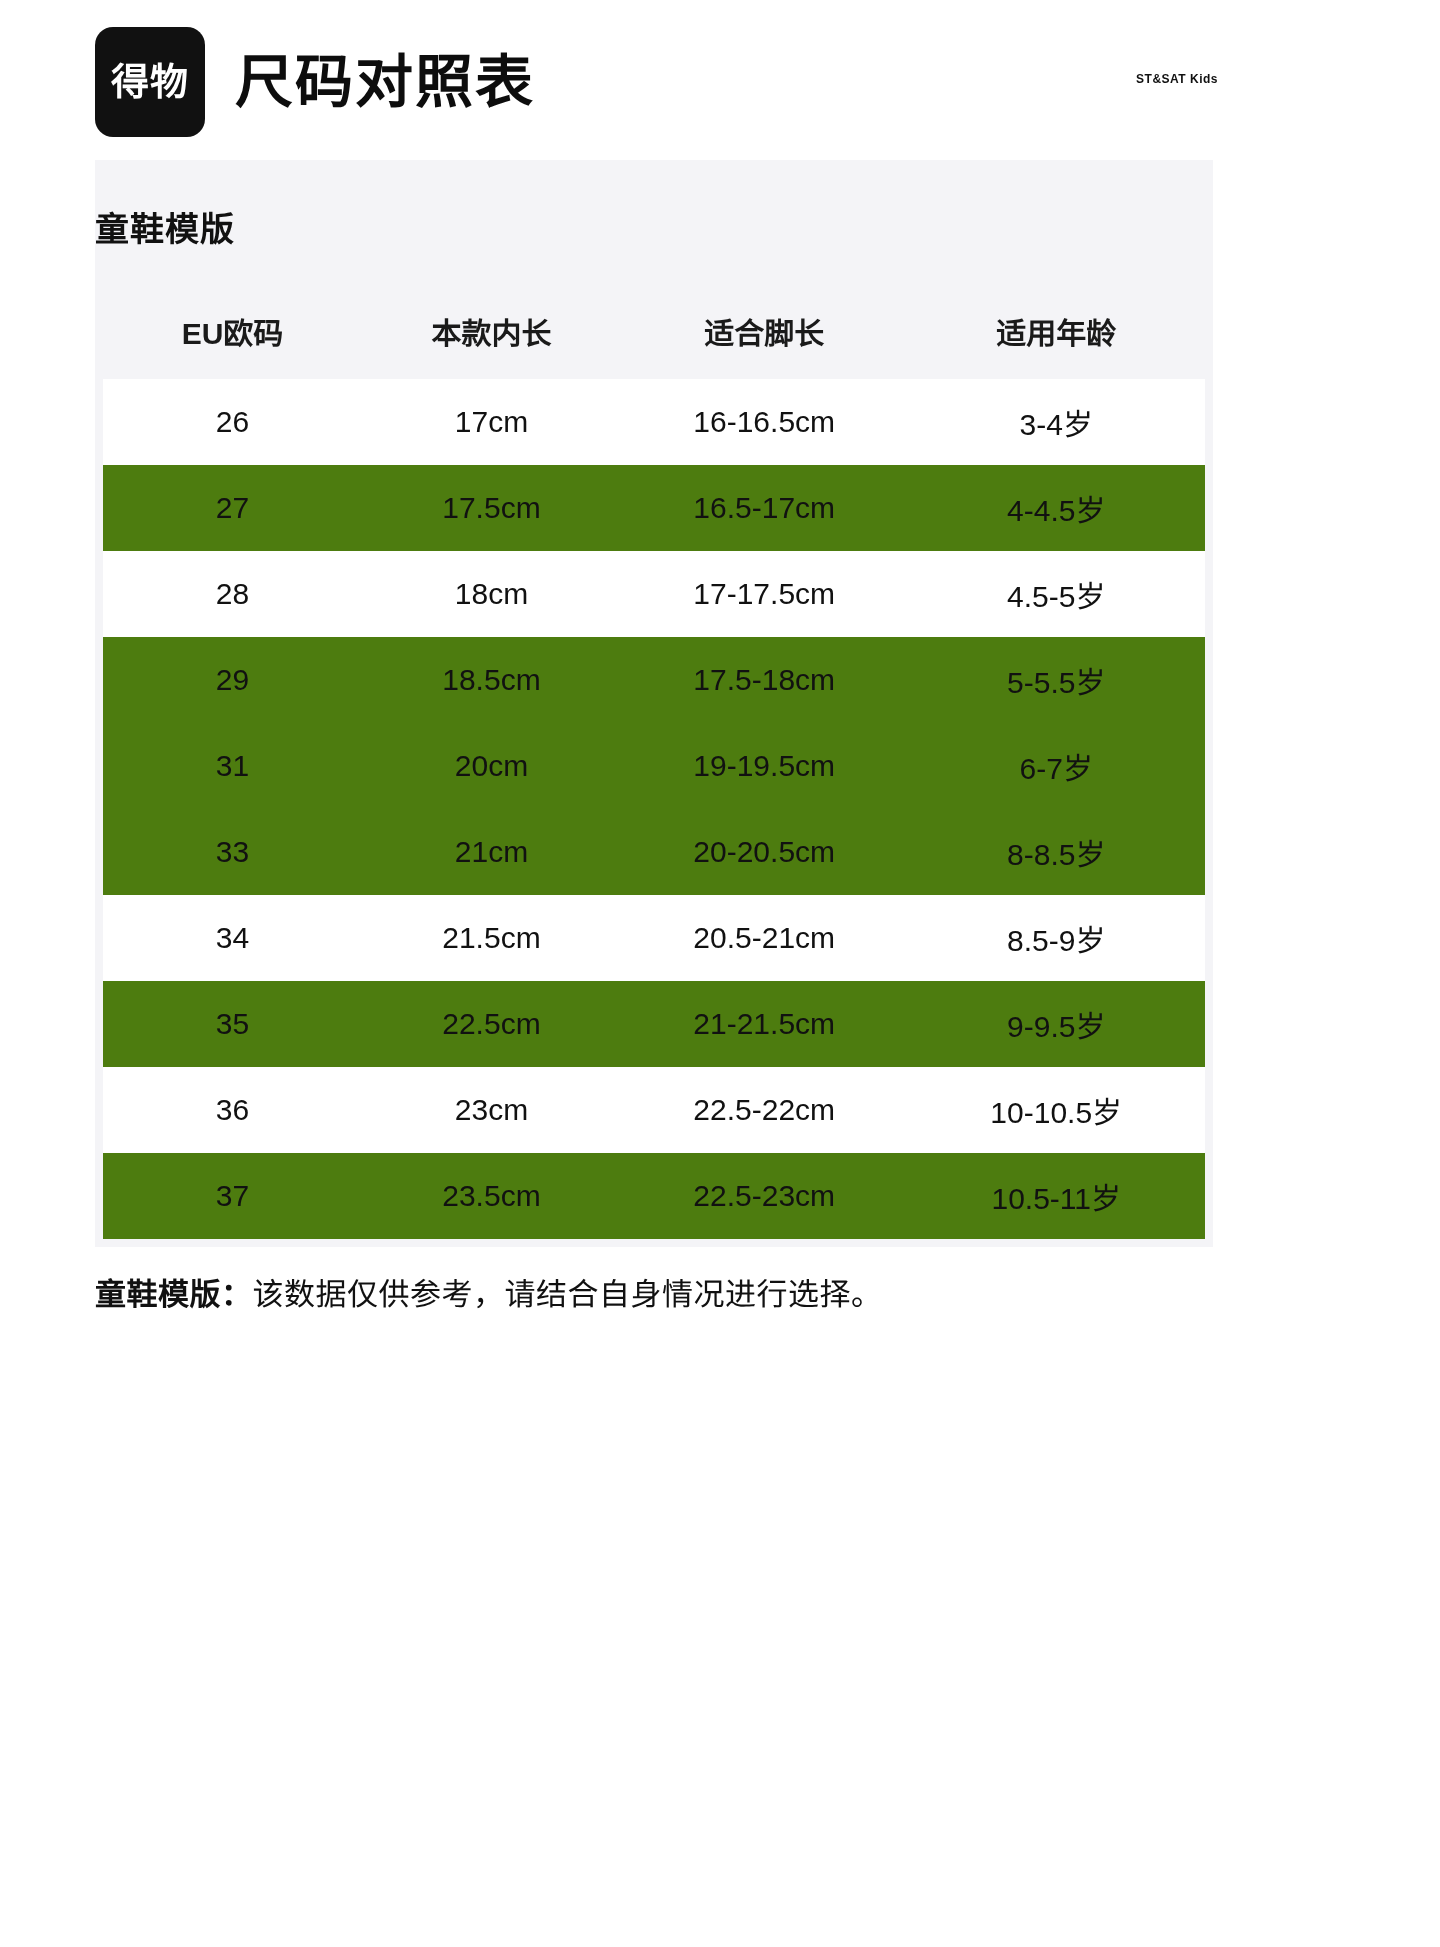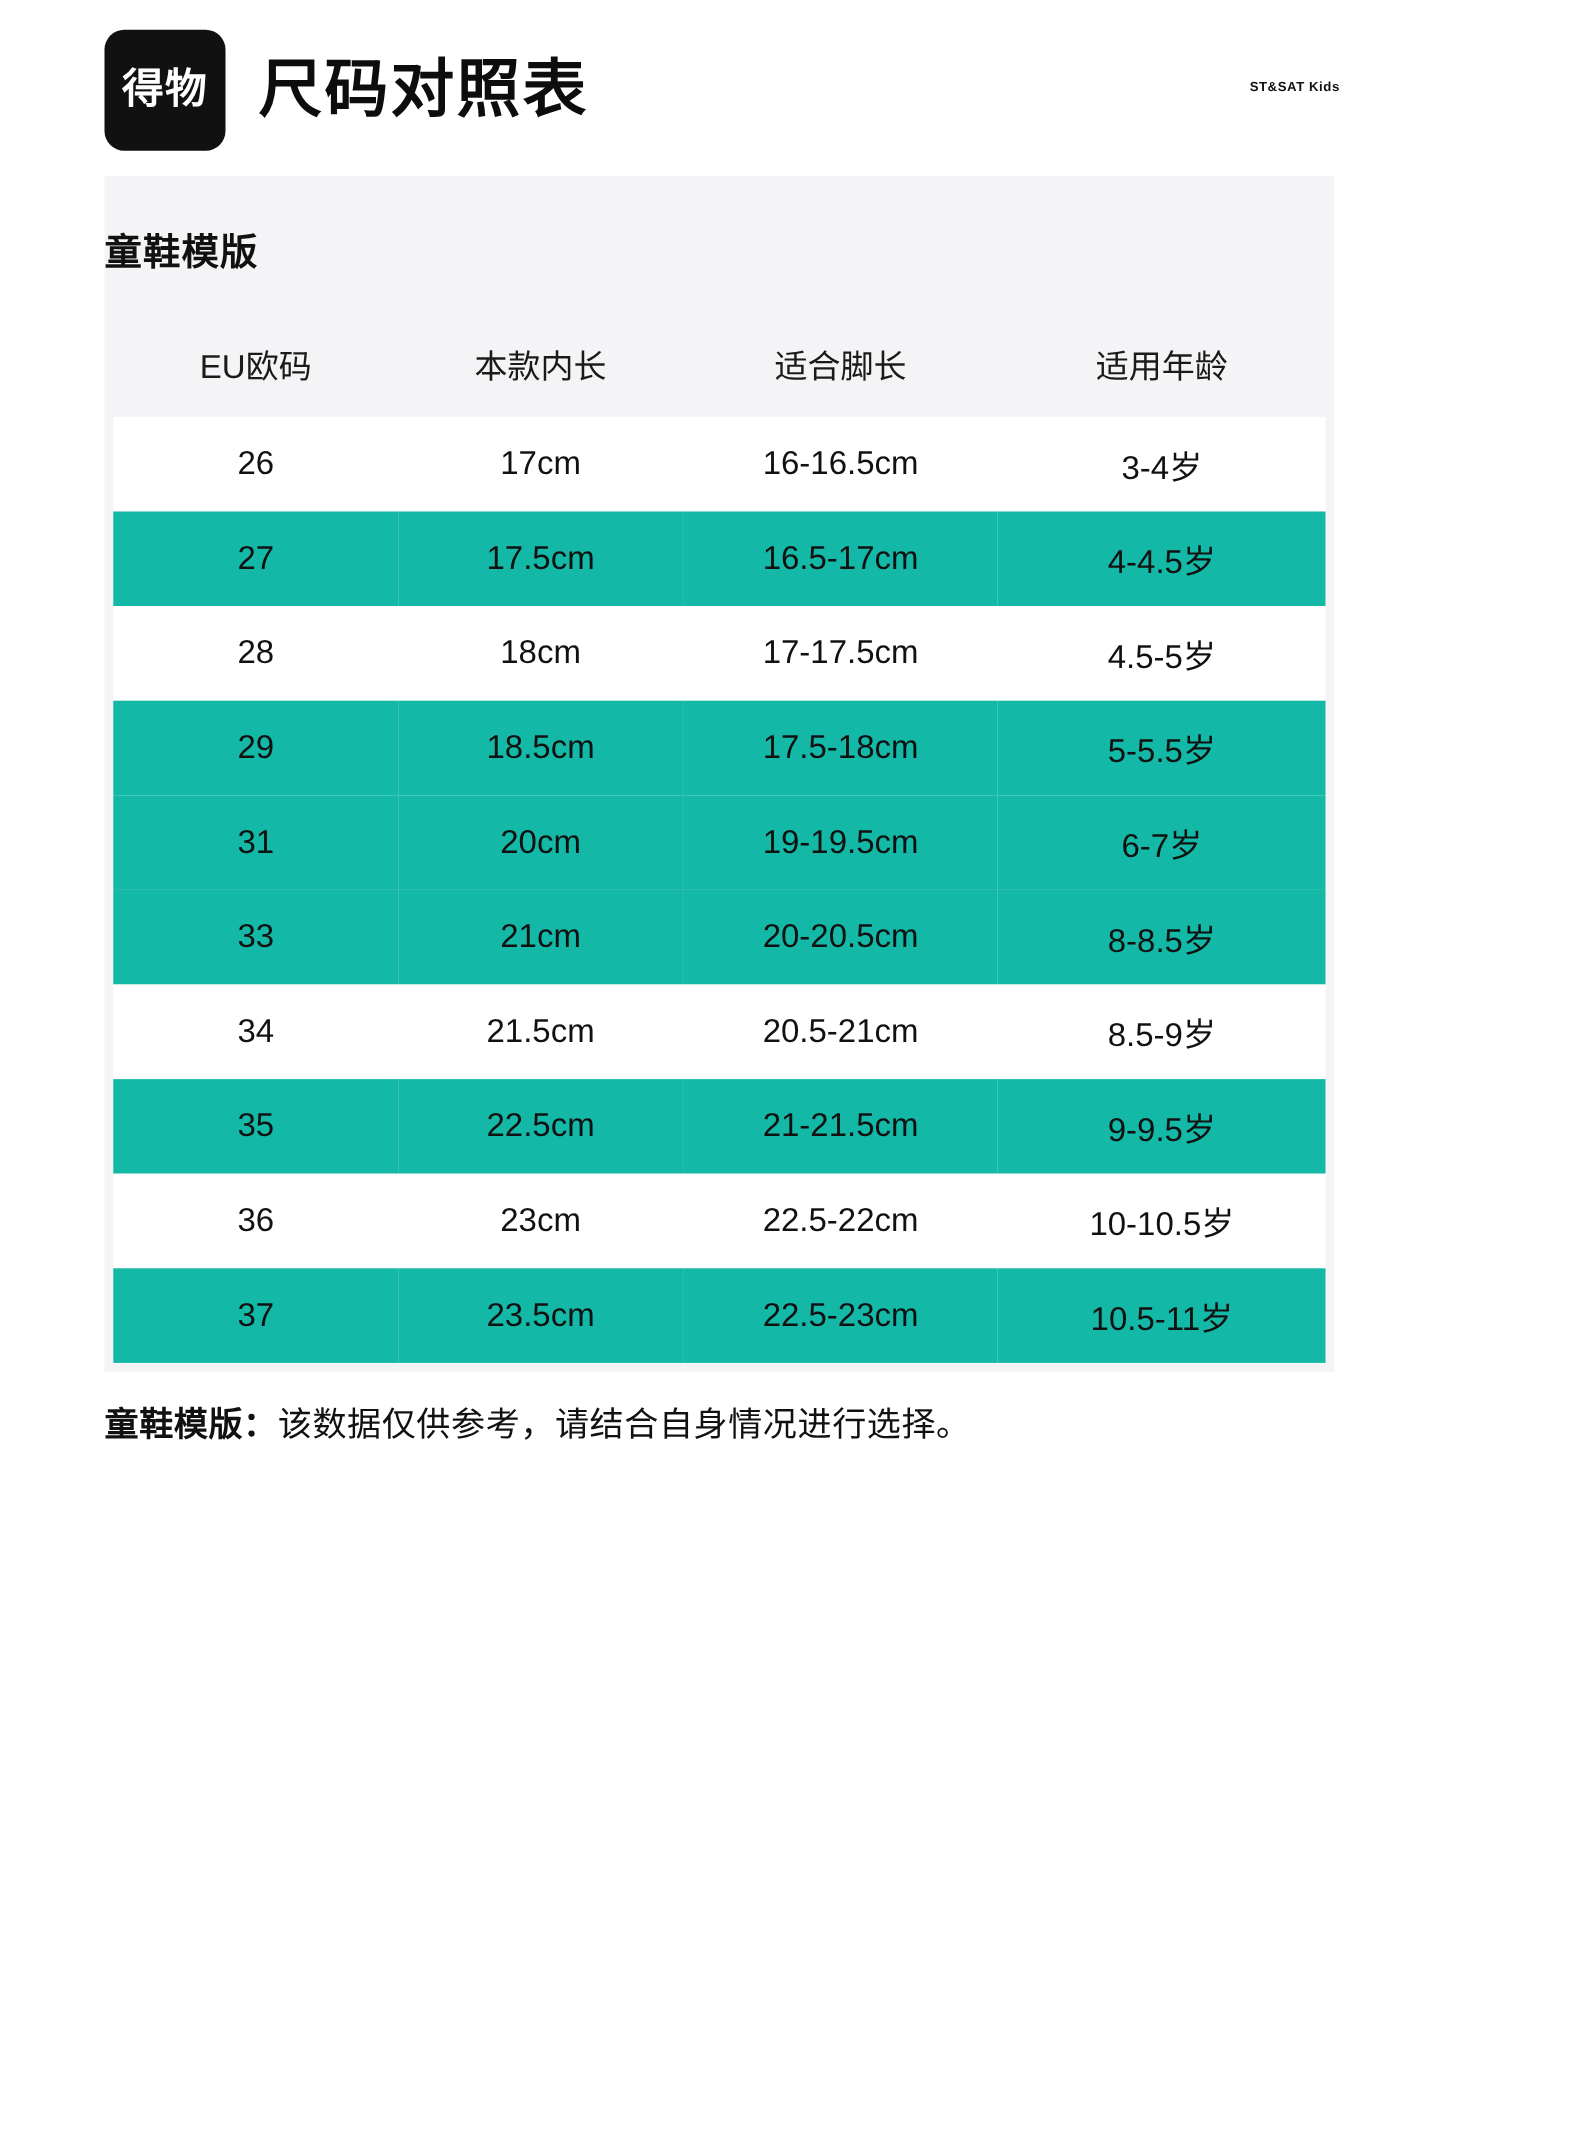--- a/index.html
+++ b/index.html
@@ -82,35 +82,35 @@
     padding: 42px 0 40px 0;
     letter-spacing: 1px;
   }
   table.size-table {
     width: 100%;
     border-collapse: collapse;
     table-layout: fixed;
   }
   table.size-table th {
     font-size: 30px;
-    font-weight: 400;
+    font-weight: 700;
     color: #1a1a1a;
     text-align: center;
     padding: 18px 0 26px 0;
     background: #f4f4f7;
     border: none;
   }
   table.size-table td {
     font-size: 30px;
     font-weight: 400;
     color: #111111;
     text-align: center;
     height: 84px;
     border: none;
-    background: #14b8a6;
+    background: #4d7c0f;
   }
   table.size-table tr.alt td {
     background: #ffffff;
   }
   table.size-table tr.alt td:first-child,
   table.size-table tr td:first-child {
     
   }
   
   col.c1 { width: 23.5%; }

